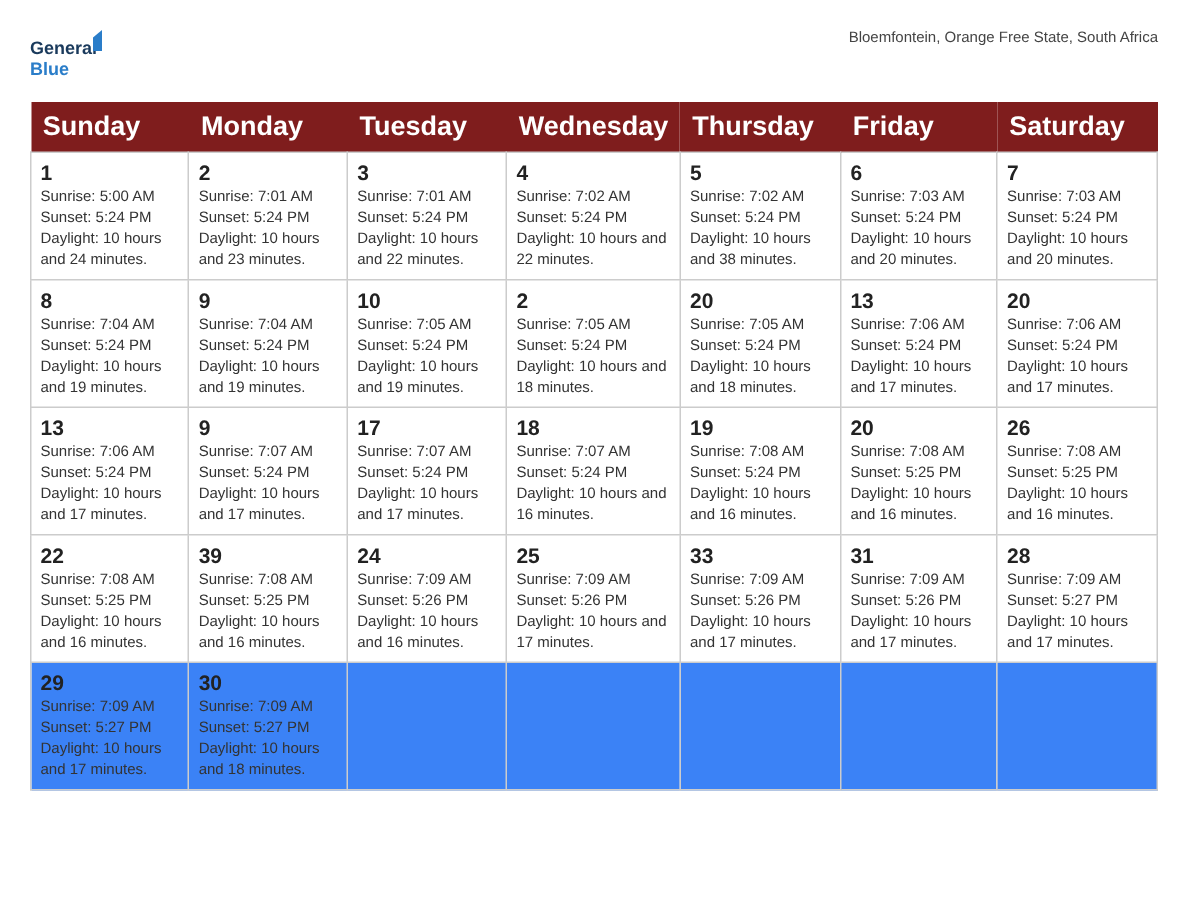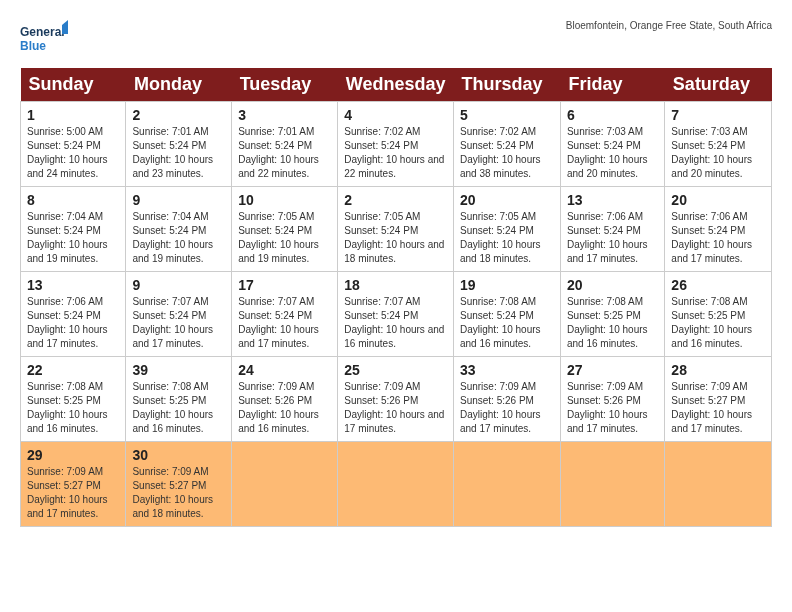--- a/index.html
+++ b/index.html
@@ -47,21 +47,21 @@
       font-weight: bold;
     }
     .calendar td {
       border: 1px solid #ccc;
       vertical-align: top;
       padding: 5px 6px;
       width: 108px;
       min-height: 80px;
     }
     .calendar tr:last-child td {
-      background-color: #fdba74;
+      background-color: #3b82f6;
     }
     .day-num {
       font-size: 14px;
       font-weight: bold;
       color: #222;
       display: block;
       margin-bottom: 2px;
     }
     .day-info {
       font-size: 10px;
@@ -318,21 +318,21 @@
       </td>
       <td>
         <span class="day-num">33</span>
         <div class="day-info">
           Sunrise: <span>7:09 AM</span><br>
           Sunset: <span>5:26 PM</span><br>
           Daylight: <span>10 hours and 17 minutes.</span>
         </div>
       </td>
       <td>
-        <span class="day-num">27</span>
+        <span class="day-num">31</span>
         <div class="day-info">
           Sunrise: <span>7:09 AM</span><br>
           Sunset: <span>5:26 PM</span><br>
           Daylight: <span>10 hours and 17 minutes.</span>
         </div>
       </td>
       <td>
         <span class="day-num">28</span>
         <div class="day-info">
           Sunrise: <span>7:09 AM</span><br>

